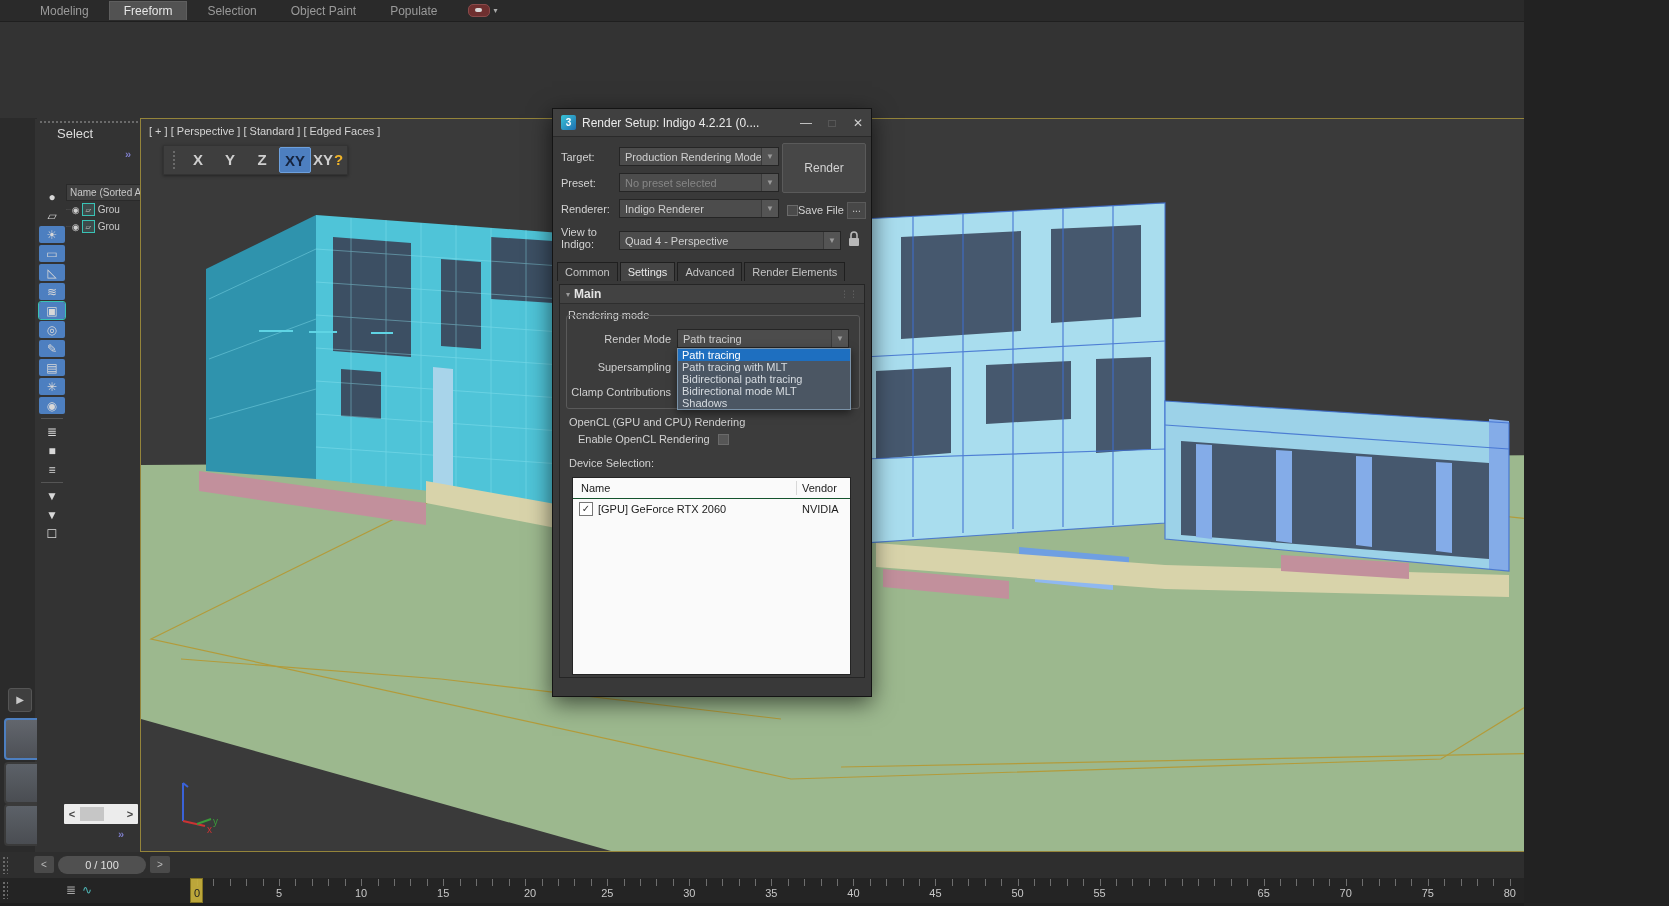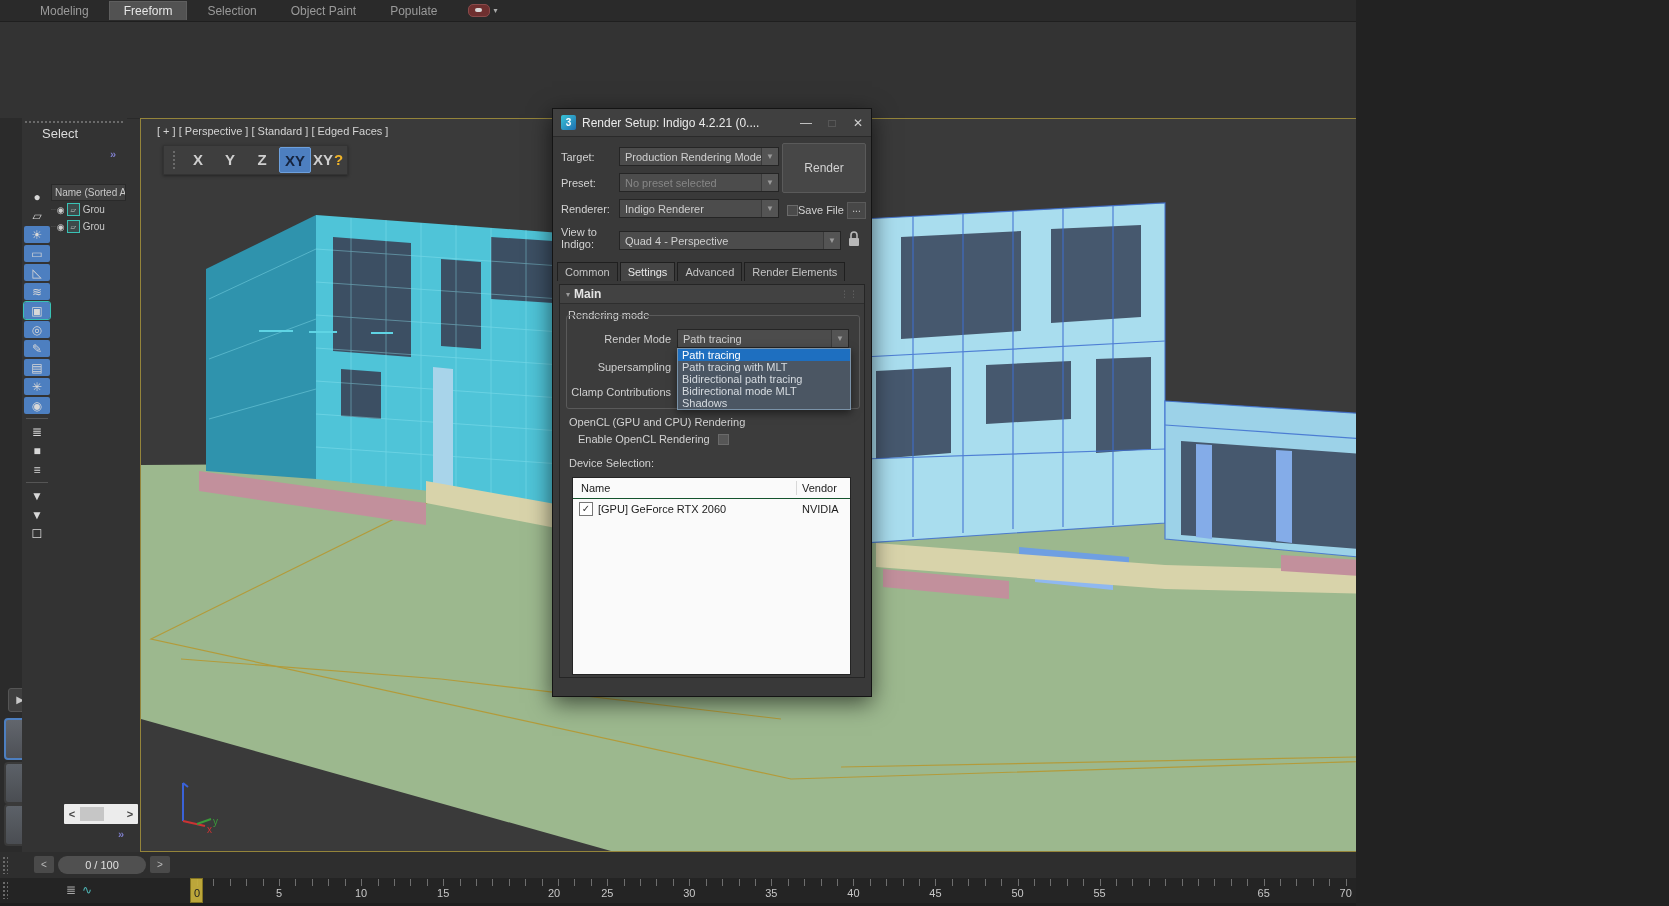--- a/index.html
+++ b/index.html
@@ -1,57 +1,57 @@
 <!DOCTYPE html>
 <html style="--accent: #4d7fc0; --list-sel: #1e6fc0; --marker: #c9b23c; --vp-bg: #3a3a3a; --ground: #9cb88e; --lot-line: #b39b3a; --teal-dark: #2f93ad; --teal-light: #4fc4d8; --teal-grid: #8fe6f2; --win-dark: #3c4f63; --blue-edge: #3f6fd0; --lblue-face: #a9ddee; --lblue-face2: #9cd2e8; --win-dark2: #46586e; --col-blue: #84ace8; --porch-blue: #6f9fe2; --found: #d8d3aa; --pink: #c2909c;"><head>
 <meta charset="utf-8">
 <style>
   html,body{margin:0;padding:0;background:#222;}
-  #app{position:relative;width:1356px;height:906px;overflow:hidden;
+  #app{position:relative;width:1524px;height:906px;overflow:hidden;
        font-family:"Liberation Sans",sans-serif;background:#333;color:#ccc;
        -webkit-font-smoothing:antialiased;}
   .abs{position:absolute;}
   .grip{background-image:radial-gradient(#6a6a6a 1px, transparent 1.2px);background-size:4px 4px;}
   
   #ribbon{left:0;top:0;width:1669px;height:21px;background:#2a2a2a;border-bottom:1px solid #1f1f1f;display:flex;align-items:center;}
   #ribbon-tabs{display:flex;align-items:center;height:21px;margin-left:26px;gap:6px;}
   .rtab{padding:2px 14px;font-size:12px;color:#9a9a9a;cursor:default;}
   .rtab.active{background:#525252;color:#e6e6e6;border:1px solid #5e5e5e;border-bottom:none;}
   #ribbon-extra{display:flex;align-items:center;gap:4px;margin-left:16px;}
   .rib-chip{width:20px;height:11px;background:#6e2f2f;border-radius:5px;border:1px solid #8a4a4a;position:relative;}
   .rib-chip:after{content:"";position:absolute;left:6px;top:3px;width:7px;height:4px;background:#d8d8d8;border-radius:2px;}
   .caret{font-size:8px;color:#aaa;}
   #ribbon-body{left:0;top:22px;width:1669px;height:96px;background:#333;border-bottom:1px solid #2a2a2a;}
   
   #left-rail{left:0;top:118px;width:35px;height:734px;background:#2b2b2b;}
   #expand-btn{left:8px;top:688px;width:22px;height:22px;background:#3f3f3f;border:1px solid #555;border-radius:3px;color:#c8c8c8;font-size:10px;text-align:center;line-height:22px;}
   .swatch{left:4px;width:36px;height:38px;background:linear-gradient(#5c6168,#4a4d52);border:2px solid #3a3a3a;border-radius:4px;}
   .swatch.active{border-color:var(--accent);background:linear-gradient(#62666d,#4d5056);}
   
-  #select-panel{left:22px;top:100px;width:105px;height:752px;background:#333;}
+  #select-panel{left:37px;top:100px;width:105px;height:752px;background:#333;}
   #select-title{left:20px;top:26px;font-size:13px;color:#dcdcdc;}
   .chev{color:#7d7dc8;font-size:11px;font-weight:bold;}
   #filters{left:2px;top:86px;width:28px;}
   .ficon{width:26px;height:17px;margin:2px 0;display:flex;align-items:center;justify-content:center;font-size:12px;color:#d8d8d8;border-radius:2px;}
   .ficon.active{background:var(--accent);}
   .ficon.boxed{outline:1px solid #39c2b5;}
   .fsep{width:22px;height:1px;background:#555;margin:4px 2px;}
   #explorer{left:29px;top:84px;width:75px;}
   #explorer-header{background:#404040;border:1px solid #2a2a2a;font-size:10px;color:#c8c8c8;padding:2px 3px;white-space:nowrap;overflow:hidden;}
   .xrow{display:flex;align-items:center;height:17px;font-size:10px;color:#c8c8c8;white-space:nowrap;overflow:hidden;}
   .xdots{color:#666;font-size:8px;margin-right:1px;}
   .xeye{font-size:9px;color:#cfcfcf;margin-right:2px;}
   .xbox{width:11px;height:11px;border:1px solid #39c2b5;background:#3d4a4a;color:#cfcfcf;font-size:7px;line-height:11px;text-align:center;margin-right:3px;}
   #panel-scroll{left:64px;top:804px;width:74px;height:20px;background:#ececec;display:flex;align-items:center;border-radius:1px;}
   .scr-arrow{width:16px;text-align:center;color:#444;font-size:11px;font-weight:bold;}
   .scr-thumb{width:24px;height:14px;background:#c6c6c6;}
   #panel-more{left:118px;top:828px;}
   
   #viewport{left:140px;top:118px;width:1426px;height:734px;background:var(--vp-bg);border:1px solid #94843a;box-sizing:border-box;}
-  #vp-label{left:8px;top:6px;font-size:11px;color:#d4d4d4;margin-left:8px;}
+  #vp-label{left:8px;top:6px;font-size:11px;color:#d4d4d4;}
   #axis-toolbar{left:22px;top:26px;height:28px;background:#3e3e3e;border:1px solid #333;display:flex;align-items:center;padding:0 4px 0 8px;box-shadow:0 1px 3px rgba(0,0,0,.4);}
   #axis-grip{width:5px;height:20px;margin-right:6px;}
   .axbtn{width:30px;height:24px;display:flex;align-items:center;justify-content:center;font-size:15px;font-weight:bold;color:#cfcfcf;border-radius:2px;}
   .axbtn.active{background:#4d7fc0;color:#16243e;border:1px solid #6da0dd;}
   .axq{color:#f0b429;font-weight:bold;margin-left:1px;}
   #scene{left:0;top:0;}
   
   .g-ground{fill:var(--ground);}
   .g-lot{stroke:var(--lot-line);fill:none;stroke-width:1.2;}
   .t-dark{fill:var(--teal-dark);}
@@ -462,21 +462,21 @@
       <div class="tick" style="left: 393.92px;"></div>
       <div class="tick" style="left: 410.33px;"></div>
       <div class="tick" style="left: 426.74px;"></div>
       <div class="tick" style="left: 443.15px;"></div>
       <div class="rlab" style="left: 443.15px;">15</div>
       <div class="tick" style="left: 459.56px;"></div>
       <div class="tick" style="left: 475.97px;"></div>
       <div class="tick" style="left: 492.38px;"></div>
       <div class="tick" style="left: 508.79px;"></div>
       <div class="tick" style="left: 525.2px;"></div>
-      <div class="rlab" style="left: 554px;">20</div>
+      <div class="rlab" style="left: 530px;">20</div>
       <div class="tick" style="left: 541.61px;"></div>
       <div class="tick" style="left: 558.02px;"></div>
       <div class="tick" style="left: 574.43px;"></div>
       <div class="tick" style="left: 590.84px;"></div>
       <div class="tick" style="left: 607.25px;"></div>
       <div class="rlab" style="left: 607.25px;">25</div>
       <div class="tick" style="left: 623.66px;"></div>
       <div class="tick" style="left: 640.07px;"></div>
       <div class="tick" style="left: 656.48px;"></div>
       <div class="tick" style="left: 672.89px;"></div>

